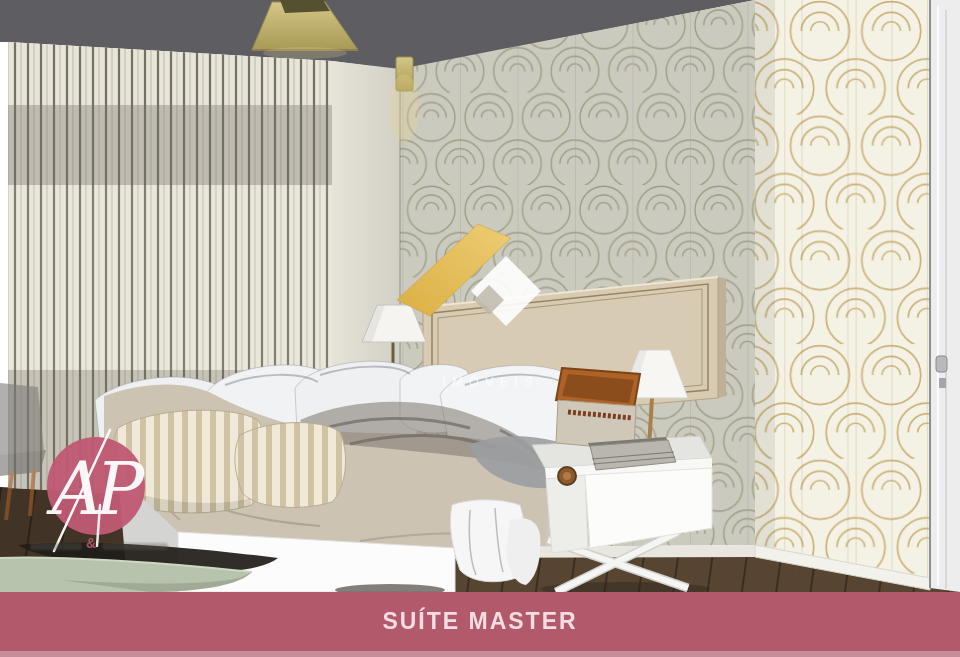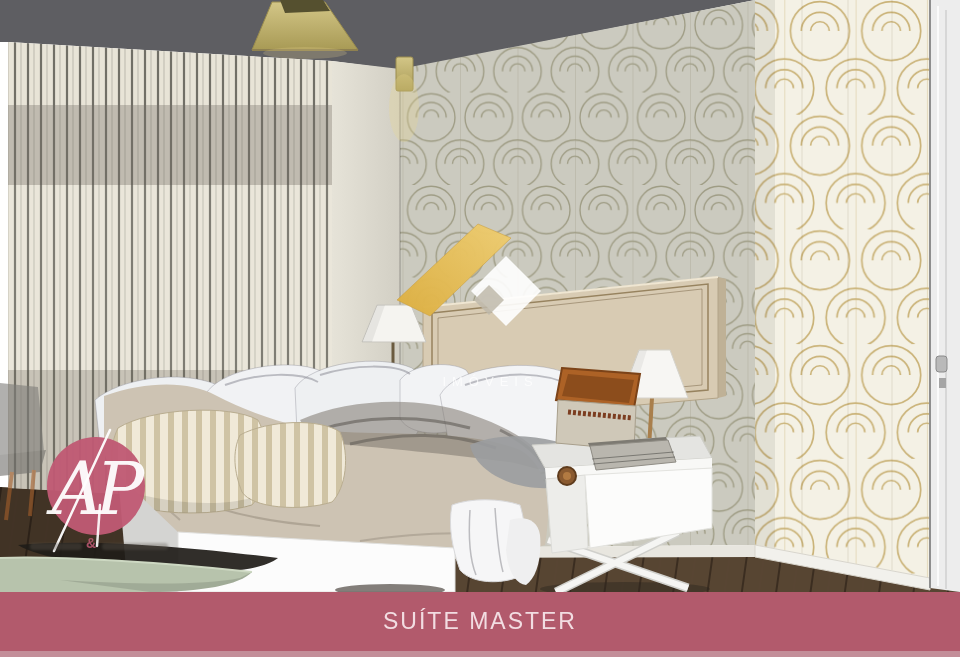--- a/index.html
+++ b/index.html
@@ -20,21 +20,21 @@
            background:rgba(95,88,80,.35);filter:blur(1px);}
   #tag-amp{position:absolute;left:86px;top:535px;font-size:14px;
            color:var(--logo-circle,#c85f7b);font-weight:bold;opacity:.85;}
 
   
   #banner{position:absolute;left:0;top:592px;width:960px;height:65px;
           background:var(--banner-bg,#b25a6c);
           border-bottom:6px solid var(--banner-bg-light,#c38e99);
           box-sizing:border-box;display:flex;align-items:center;justify-content:center;}
   #banner .caption{color:var(--banner-text,#f2dde2);font-size:23px;
-          letter-spacing:2px;font-weight:400;}
+          letter-spacing:2px;font-weight:700;}
 </style>
 </head>
 <body>
 
 <div id="frame">
   <div id="scene">
     <svg width="960" height="592" viewBox="0 0 960 592">
       <defs>
 
         <pattern id="wpB" width="46" height="74" patternUnits="userSpaceOnUse" patternTransform="scale(1.55)">

